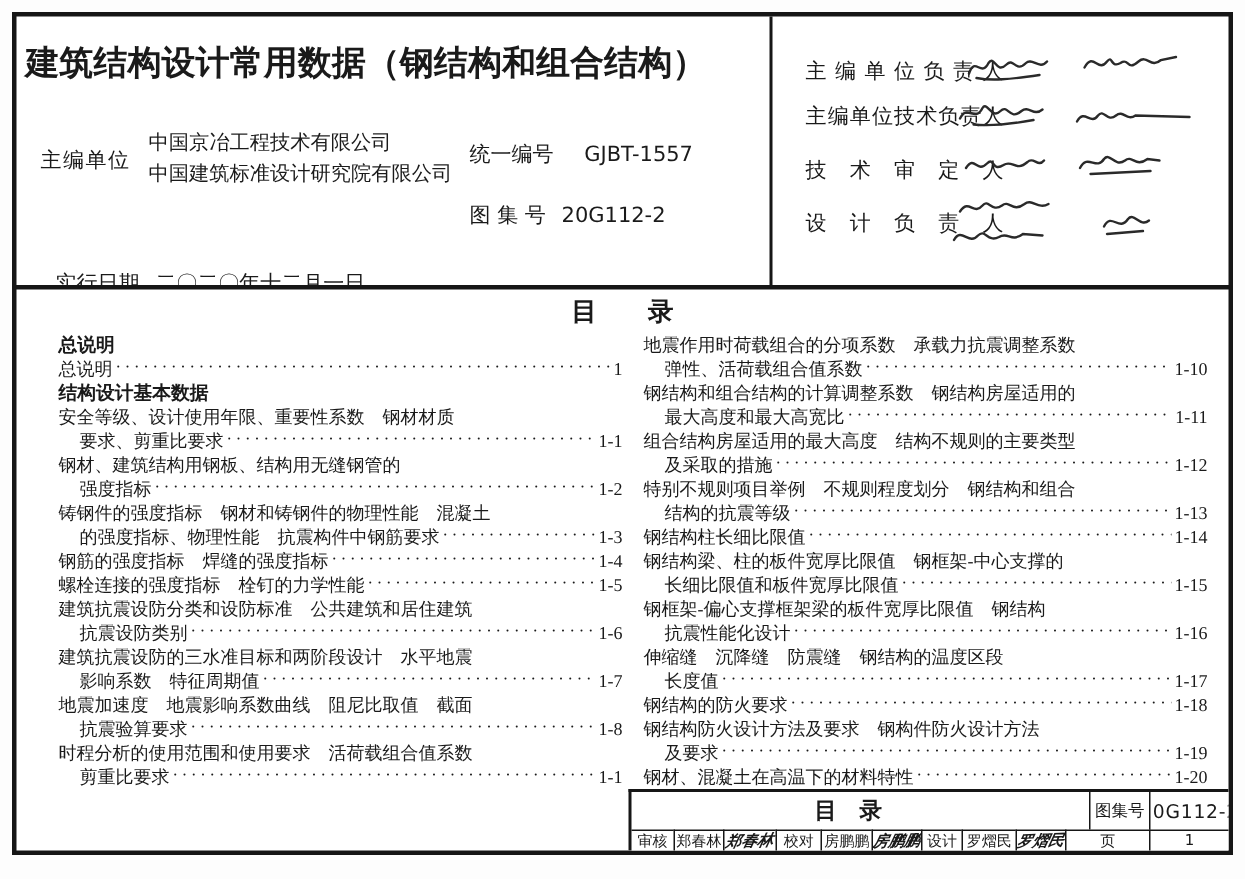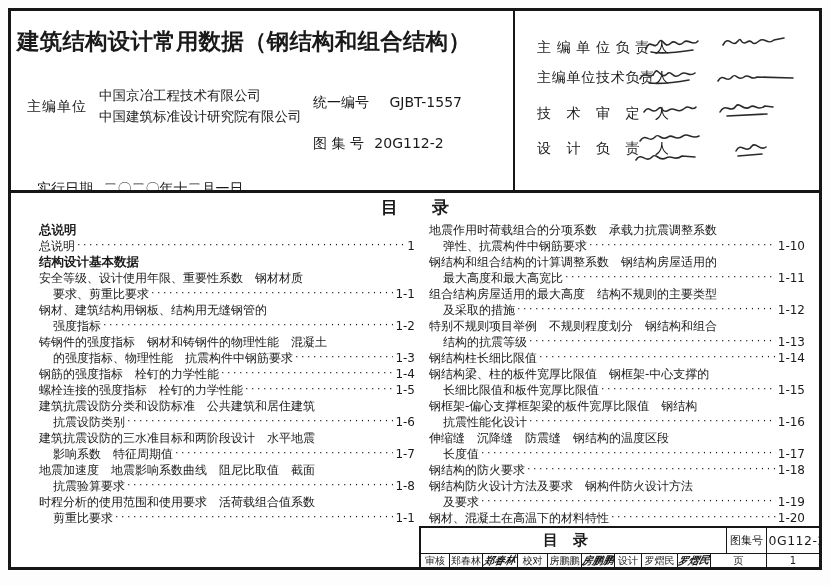--- a/index.html
+++ b/index.html
@@ -24,21 +24,21 @@
   .sig-svg{position:absolute;}
   .sig-svg path{fill:none;stroke:#2a2a2a;stroke-width:1.6;stroke-linecap:round;}
   
   #main-box{left:8px;top:190px;width:814px;height:380px;}
   #toc-title{position:absolute;left:0;top:3px;width:100%;text-align:center;
     font-size:17px;font-weight:bold;white-space:pre;}
   #toc-cols{position:absolute;top:29px;left:28px;width:766px;
     display:grid;grid-template-columns:376px 376px;column-gap:14px;}
   .toc-entry{margin:0;}
   .toc-h{height:16px;line-height:16px;font-size:12.5px;font-weight:bold;white-space:nowrap;}
-  .toc-line{display:flex;align-items:flex-start;height:16px;line-height:16px;font-size:12px;white-space:nowrap;}
+  .toc-line{display:flex;align-items:flex-start;height:16px;line-height:16px;font-size:12px;white-space:nowrap;font-family:Liberation Serif, serif;}
   .toc-line .t{flex:0 0 auto;}
   .cont{padding-left:14px;}
   .leader{flex:1 1 auto;overflow:hidden;white-space:nowrap;margin:0 2px;letter-spacing:2.5px;font-size:11px;position:relative;top:-1px;}
   .leader::after{content:"········································································································";}
   .pg{flex:0 0 auto;font-size:12px;}
   
   #titleblock{position:absolute;right:0;bottom:0;width:400px;height:41px;
     border-left:2.5px solid #161616;border-top:2.5px solid #161616;background:#fff;
     display:grid;grid-template-columns:28px 33px 35px 30px 34px 33px 27px 36px 33px 56px 1fr;
     grid-template-rows:25px 1fr;box-sizing:border-box;}
@@ -164,21 +164,21 @@
             <span class="t">铸钢件的强度指标　钢材和铸钢件的物理性能　混凝土</span>
           </div>
           <div class="toc-line cont">
             <span class="t">的强度指标、物理性能　抗震构件中钢筋要求</span>
             <span class="leader"></span>
             <span class="pg">1-3</span>
           </div>
         </div>
         <div class="toc-entry">
           <div class="toc-line">
-            <span class="t">钢筋的强度指标　栓钉的力学性能</span>
+            <span class="t">钢筋的强度指标　焊缝的强度指标</span>
             <span class="leader"></span>
             <span class="pg">1-4</span>
           </div>
         </div>
         <div class="toc-entry">
           <div class="toc-line">
             <span class="t">螺栓连接的强度指标　栓钉的力学性能</span>
             <span class="leader"></span>
             <span class="pg">1-5</span>
           </div>
@@ -223,21 +223,21 @@
             <span class="pg">1-1</span>
           </div>
         </div>
       </div>
     <div id="toc-right">
         <div class="toc-entry">
           <div class="toc-line">
             <span class="t">地震作用时荷载组合的分项系数　承载力抗震调整系数</span>
           </div>
           <div class="toc-line cont">
-            <span class="t">弹性、抗震构件中钢筋要求</span>
+            <span class="t">弹性、活荷载组合值系数</span>
             <span class="leader"></span>
             <span class="pg">1-10</span>
           </div>
         </div>
         <div class="toc-entry">
           <div class="toc-line">
             <span class="t">钢结构和组合结构的计算调整系数　钢结构房屋适用的</span>
           </div>
           <div class="toc-line cont">
             <span class="t">最大高度和最大高宽比</span>

